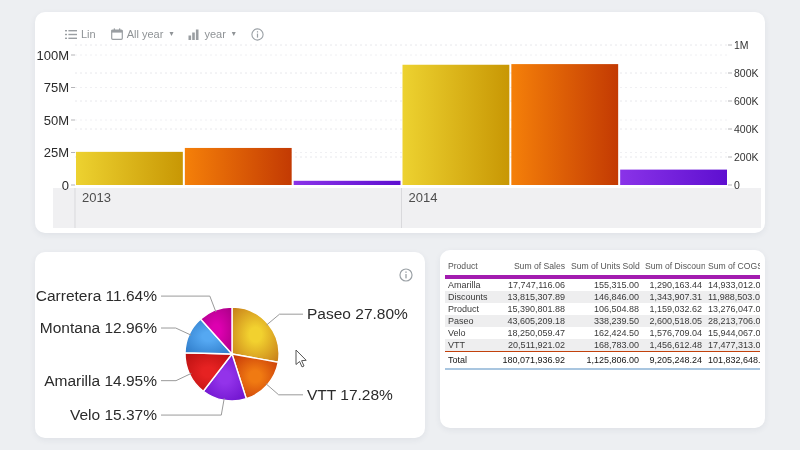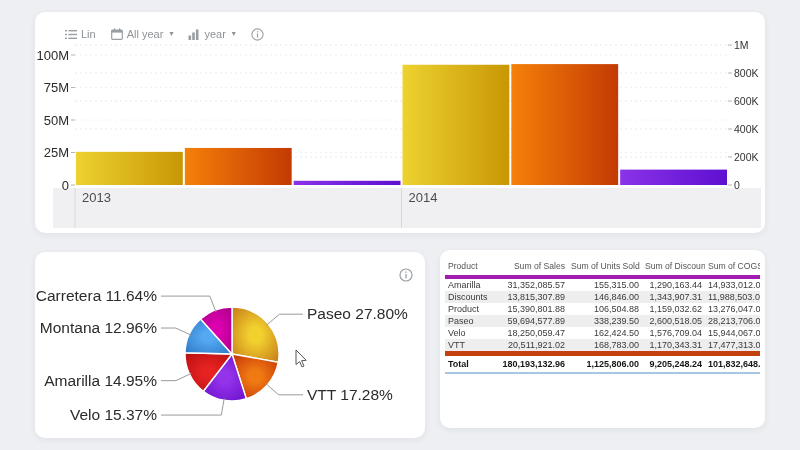--- a/index.html
+++ b/index.html
@@ -28,22 +28,22 @@
 
   
   #panel-table .tbl-wrap{padding:8px 5px 0 5px}
   table{width:100%;border-collapse:collapse;table-layout:fixed;font-size:9px;color:#3a3a3a}
   th{font-weight:400;color:#555;text-align:right;padding:3px 3px 4px 3px;
      border-bottom:4px solid #a21caf;font-size:8.6px;white-space:nowrap;overflow:hidden}
   th:first-child{text-align:left}
   td{text-align:right;padding:1px 3px;white-space:nowrap;overflow:hidden}
   td:first-child{text-align:left}
   tbody tr:nth-child(even){background:#eeeeef}
-  tfoot td{font-weight:bold;color:#151515;
-     border-top:5px solid #c2410c;border-bottom:2px solid #a9c6e0;padding:3px}
+  tfoot td{font-weight:normal;color:#151515;
+     border-top:1px solid #c2410c;border-bottom:2px solid #a9c6e0;padding:3px}
 </style>
 </head>
 <body>
 
 <section class="card" id="panel-bar">
   <div class="toolbar">
     <div class="tb-group">
       <span class="tb-item">
         <svg class="icon" width="12" height="11" viewBox="0 0 12 11">
           <rect x="0" y="1" width="2" height="1.4" fill="#9a9ea2"></rect>
@@ -215,65 +215,65 @@
             <th>Product</th>
             <th>Sum of Sales</th>
             <th>Sum of Units Sold</th>
             <th>Sum of Discounts</th>
             <th>Sum of COGS</th>
           </tr>
         </thead>
       <tbody>
           <tr>
             <td>Amarilla</td>
-            <td>31,352,085.57</td>
+            <td>17,747,116.06</td>
             <td>155,315.00</td>
             <td>1,290,163.44</td>
             <td>14,933,012.00</td>
           </tr>
           <tr>
             <td>Discounts</td>
             <td>13,815,307.89</td>
             <td>146,846.00</td>
             <td>1,343,907.31</td>
             <td>11,988,503.00</td>
           </tr>
           <tr>
             <td>Product</td>
             <td>15,390,801.88</td>
             <td>106,504.88</td>
             <td>1,159,032.62</td>
             <td>13,276,047.00</td>
           </tr>
           <tr>
             <td>Paseo</td>
-            <td>59,694,577.89</td>
+            <td>43,605,209.18</td>
             <td>338,239.50</td>
             <td>2,600,518.05</td>
             <td>28,213,706.00</td>
           </tr>
           <tr>
             <td>Velo</td>
             <td>18,250,059.47</td>
             <td>162,424.50</td>
             <td>1,576,709.04</td>
             <td>15,944,067.00</td>
           </tr>
           <tr>
             <td>VTT</td>
             <td>20,511,921.02</td>
             <td>168,783.00</td>
-            <td>1,170,343.31</td>
+            <td>1,456,612.48</td>
             <td>17,477,313.00</td>
           </tr>
         </tbody>
       <tfoot>
           <tr>
             <td>Total</td>
-            <td>180,193,132.96</td>
+            <td>180,071,936.92</td>
             <td>1,125,806.00</td>
             <td>9,205,248.24</td>
             <td>101,832,648.00</td>
           </tr>
         </tfoot>
     </table>
   </div>
 </section>
 
 </body></html>

